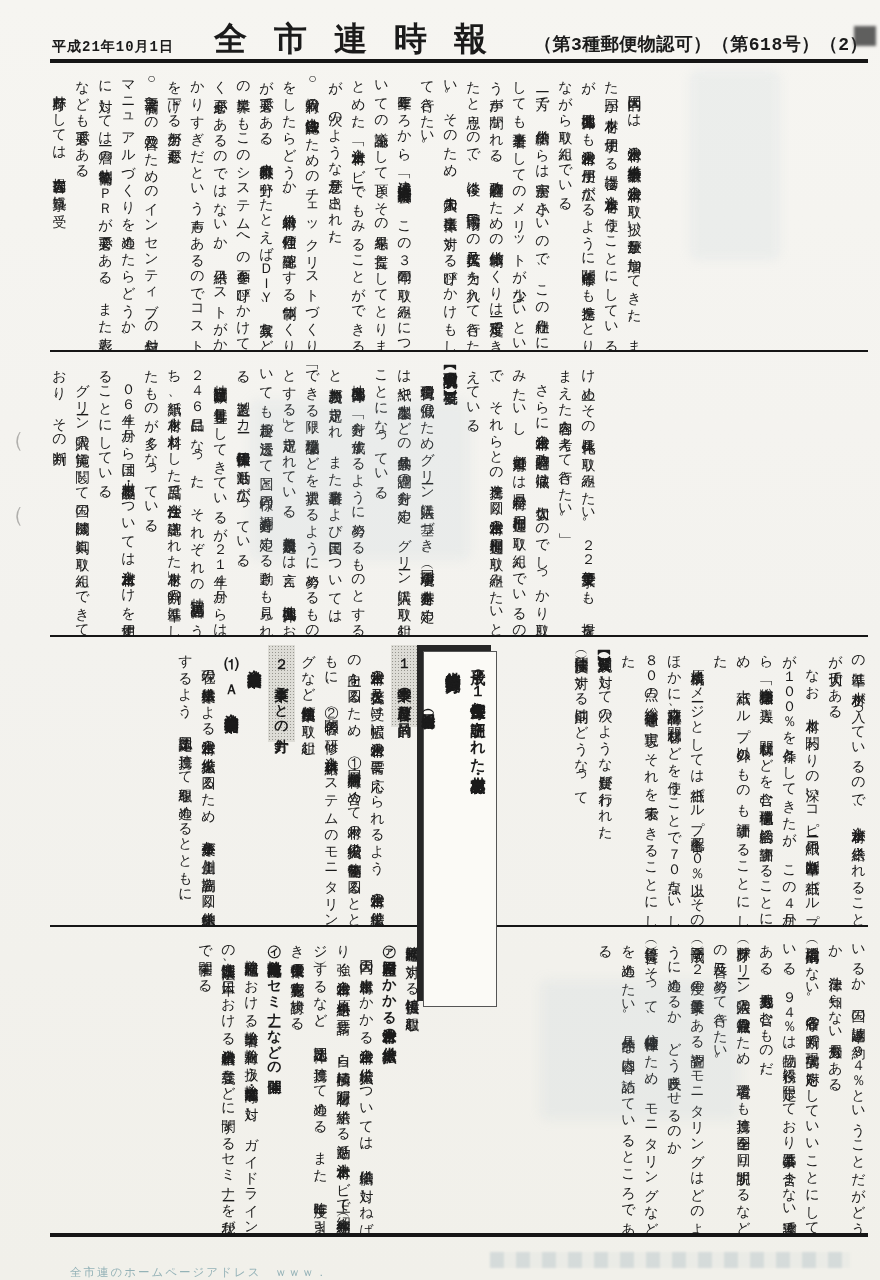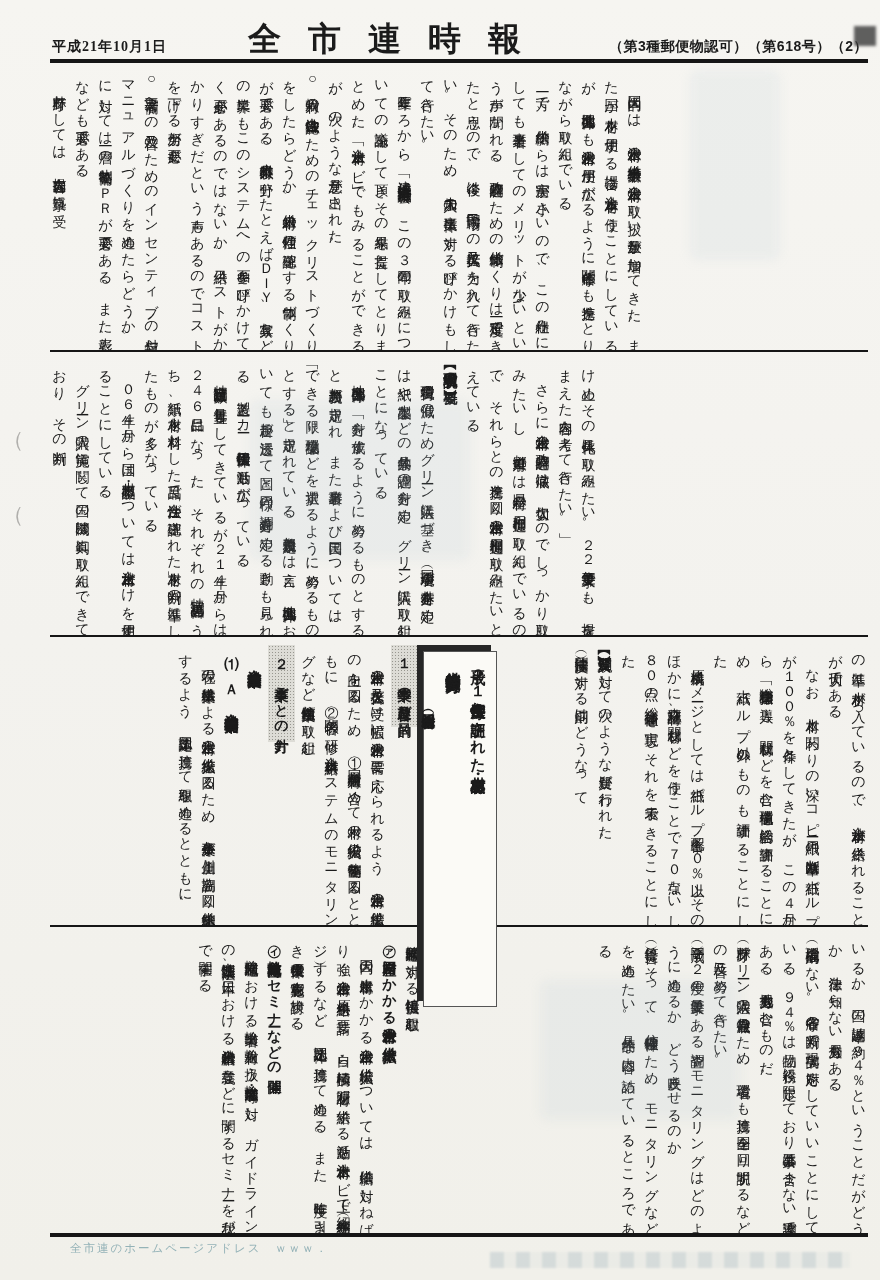--- a/index.html
+++ b/index.html
@@ -15,27 +15,27 @@
     position:absolute;inset:0;
     background:linear-gradient(180deg,#f6f5f1 0%,#f3f2ee 50%,#f1f0ea 100%);
     padding:26px 10px 0 48px;
     box-sizing:border-box;
   }
   
   .masthead{
     display:flex;align-items:flex-end;justify-content:space-between;
     height:30px;padding:0 2px 3px 4px;
   }
-  .m-date{font-family:Liberation Serif, serif;font-weight:bold;font-size:14px;letter-spacing:1px;}
+  .m-date{font-family:Liberation Mono, monospace;font-weight:bold;font-size:14px;letter-spacing:1px;}
   .m-title{
     font-family:"Liberation Serif","DejaVu Serif",serif;
     font-weight:bold;font-size:33px;letter-spacing:27px;
     line-height:1;white-space:nowrap;margin-left:20px;
   }
-  .m-issue{font-family:Liberation Sans, sans-serif;font-weight:bold;font-size:14px;letter-spacing:.5px;white-space:nowrap;}
+  .m-issue{font-family:Liberation Mono, monospace;font-weight:bold;font-size:18px;letter-spacing:.5px;white-space:nowrap;}
   
   .rule{height:2px;background:#161616;margin:0 2px;}
   .rule.thick{height:3.5px;}
   .rule.bottom{height:4px;}
   
   .vblock{
     writing-mode:vertical-rl;
     text-orientation:upright;
     font-size:14px;line-height:23px;letter-spacing:.5px;
     text-align:justify;
@@ -94,21 +94,21 @@
     box-shadow:-6px -6px 0 #262626;
     writing-mode:vertical-rl;text-orientation:upright;
     padding:6px 5px;box-sizing:border-box;
     z-index:3;
   }
   .hl1{font-family:"Liberation Sans","DejaVu Sans",sans-serif;font-weight:bold;font-size:15px;line-height:25px;letter-spacing:.5px;}
   .hl2{font-family:"Liberation Sans","DejaVu Sans",sans-serif;font-weight:bold;font-size:15px;line-height:25px;margin-top:2px;letter-spacing:.5px;}
   .hl3{font-family:"Liberation Sans","DejaVu Sans",sans-serif;font-weight:bold;font-size:13.5px;line-height:25px;margin-top:46px;}
   
   .footer-note{
-    position:absolute;left:70px;bottom:24px;
+    position:absolute;left:70px;bottom:0;
     font-size:11.5px;letter-spacing:2px;
     color:rgba(70,125,140,.55);
     filter:blur(.5px);
   }
   .footer-smudge{
     position:absolute;right:30px;bottom:12px;width:360px;height:16px;
     background:repeating-linear-gradient(90deg,rgba(90,130,150,.18) 0 14px,rgba(90,130,150,.04) 14px 26px);
     filter:blur(1.2px);
   }
   

